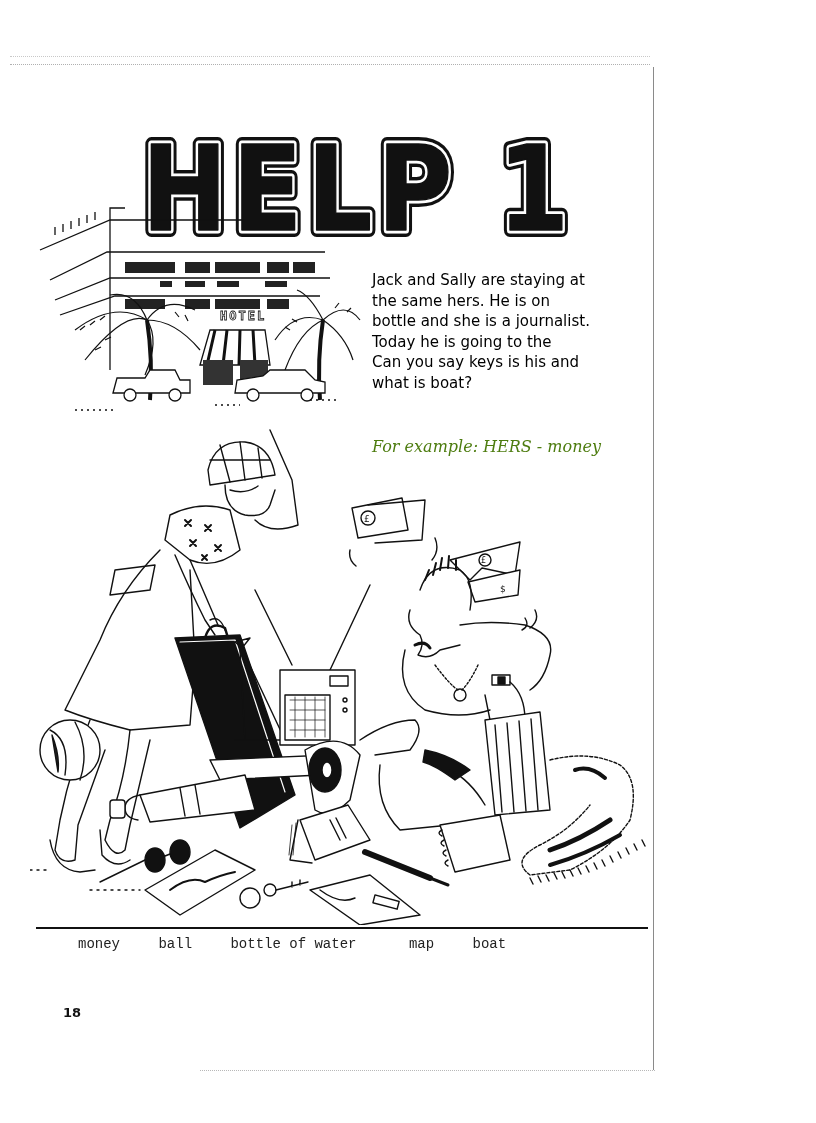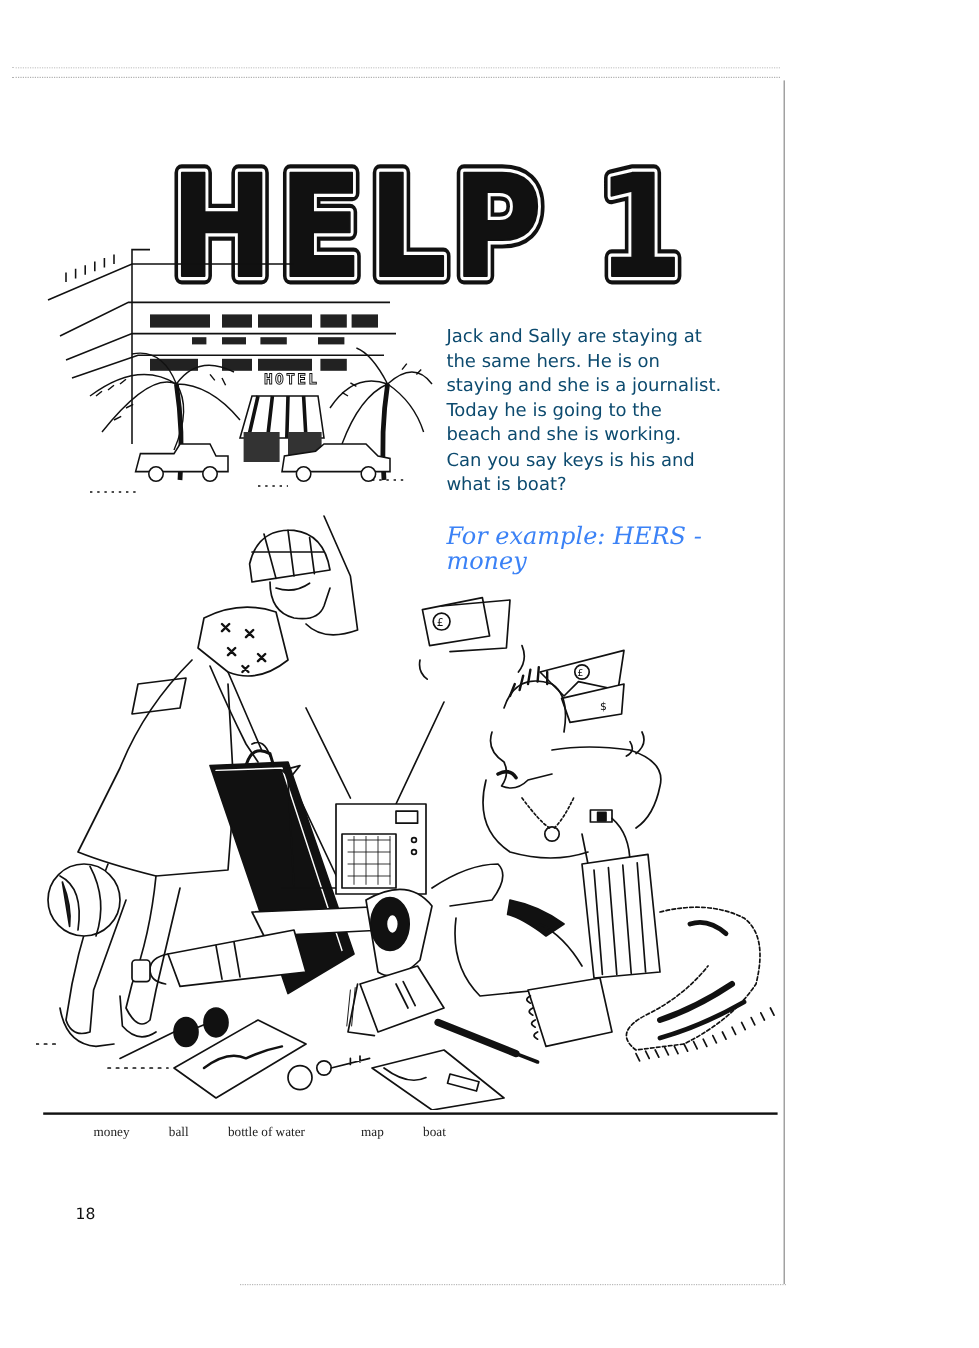--- a/index.html
+++ b/index.html
@@ -9,34 +9,34 @@
          border-top:1px dotted #c8c8c8; }
   .scan-edge-top2 { position:absolute; left:10px; top:64px; width:640px; height:0;
          border-top:1px dotted #b0b0b0; }
   .scan-edge-bottom { position:absolute; left:200px; top:1070px; width:455px; height:0;
          border-top:1px dotted #b8b8b8; }
   .scan-edge-right { position:absolute; left:653px; top:67px; width:0; height:1003px;
          border-left:1.5px solid #8a8a8a; }
   .title { position:absolute; left:140px; top:130px; width:440px; height:115px; }
   .hotel { position:absolute; left:35px; top:200px; width:330px; height:215px; }
   .intro { position:absolute; left:372px; top:270px; width:270px;
-           font-family:"DejaVu Sans", sans-serif; font-size:15px; line-height:20.5px; color:#0c4a6e; }
+           font-family:"DejaVu Sans", sans-serif; font-size:15px; line-height:20.5px; color:#000000; }
   .intro p { margin:0; }
   .handwriting { position:absolute; left:372px; top:436px; width:280px;
-           font-family:"DejaVu Serif", serif; font-style:italic; font-size:20px; color:#3b82f6; line-height:21px; }
+           font-family:"DejaVu Serif", serif; font-style:italic; font-size:16px; color:#4d7c0f; line-height:21px; }
   .handwriting .row2 { padding-left:128px; }
   .scene { position:absolute; left:30px; top:420px; width:630px; height:505px; }
   .rule { position:absolute; left:36px; top:927px; width:612px; height:0; border-top:2.5px solid #111; }
-  .wordbank { position:absolute; left:78px; top:933px; font-family:Liberation Serif, serif;
-              font-size:11px; color:#222; line-height:22.5px; }
+  .wordbank { position:absolute; left:78px; top:933px; font-family:Liberation Mono, monospace;
+              font-size:14px; color:#222; line-height:22.5px; }
   .wordrow { white-space:nowrap; }
   .word { display:inline-block; margin-right:30px; }
   .row2 .word { margin-right:32px; }
   .pageno { position:absolute; left:63px; top:1005px; font-family:"DejaVu Sans", sans-serif;
-            font-size:13px; font-weight:normal; color:#111; }
+            font-size:13px; font-weight:bold; color:#111; }
 </style>
 </head>
 <body>
 
 <div class="scan-edge-top"></div>
 <div class="scan-edge-top2"></div>
 <div class="scan-edge-right"></div>
 <div class="scan-edge-bottom"></div>
 
 <svg class="title" viewBox="0 0 440 115">
@@ -93,23 +93,22 @@
     <circle cx="140" cy="195" r="6" fill="#fff"></circle>
   <path d="M200 193 L202 180 L228 176 L235 170 L270 170 L280 180 L290 182 L290 193 Z" fill="#fff"></path>
   <circle cx="218" cy="195" r="6" fill="#fff"></circle>
     <circle cx="272" cy="195" r="6" fill="#fff"></circle>
   <path d="M40 210 l40 0 M180 205 l25 0 M275 200 l30 0" stroke-dasharray="2 4"></path>
 </svg>
 
 <div class="intro">
   <p>Jack and Sally are staying at</p>
   <p>the same hers. He is on</p>
-  <p>staying and she is a journalist.</p>
+  <p>bottle and she is a journalist.</p>
   <p>Today he is going to the</p>
-  <p>beach and she is working.</p>
   <p>Can you say keys is his and</p>
   <p>what is boat?</p>
 </div>
 
 <div class="handwriting">
   <div>
     <span>For example:</span>
     <span>HERS - money</span>
   </div>
 </div>

